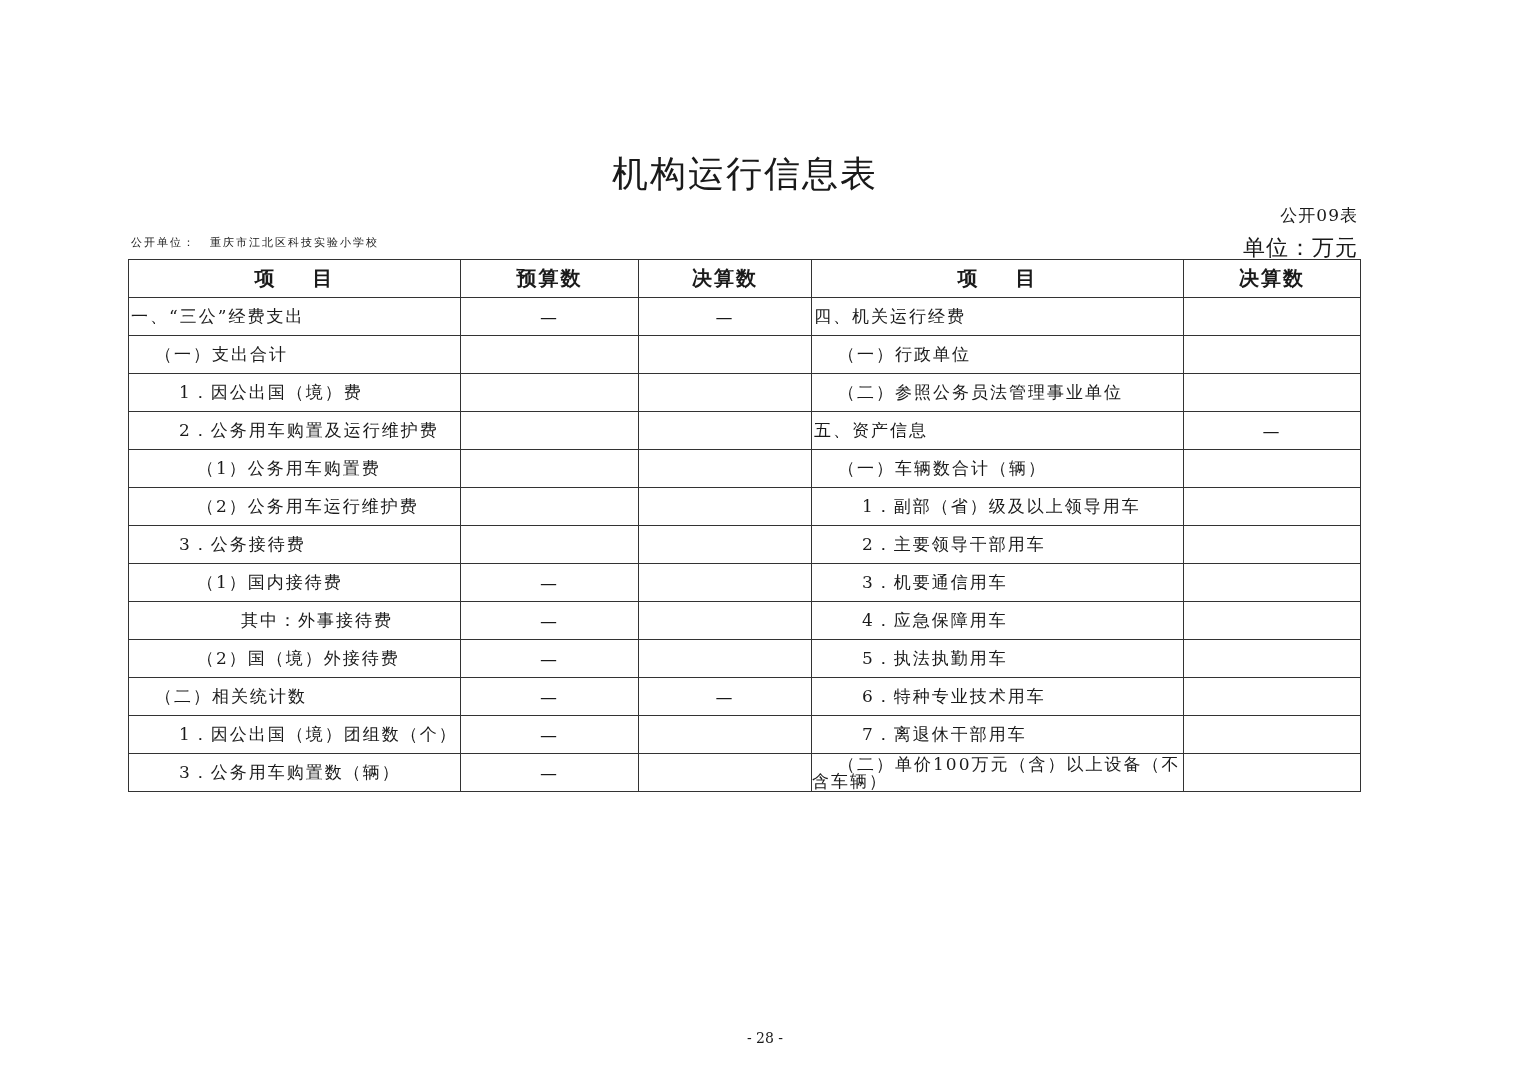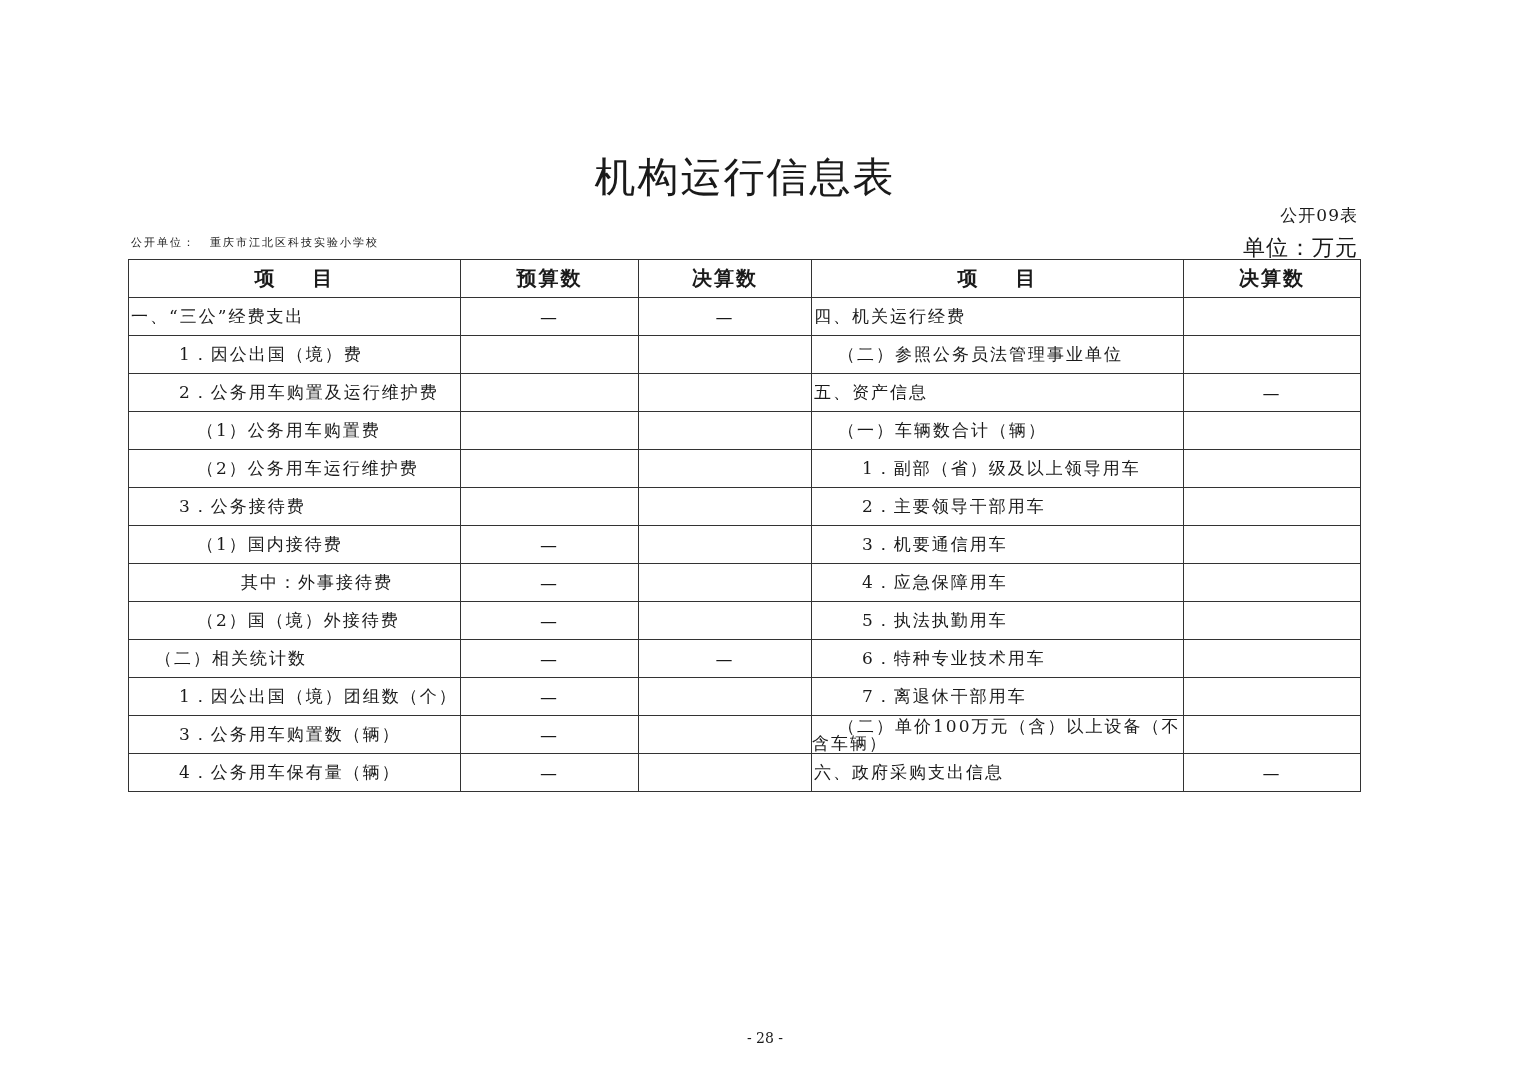--- a/index.html
+++ b/index.html
@@ -14,21 +14,21 @@
     font-family: "DejaVu Serif", "Liberation Serif", serif;
     color: #1a1a1a;
     overflow: hidden;
   }
   .page-title {
     position: absolute;
     left: 0;
     width: 1490px;
     top: 150px;
     text-align: center;
-    font-size: 41px;
+    font-size: 36px;
     letter-spacing: 2px;
     font-weight: normal;
   }
   .form-no {
     position: absolute;
     right: 162px;
     top: 204px;
     font-size: 17px;
     letter-spacing: 1px;
   }
@@ -129,20 +129,27 @@
   </thead>
   <tbody>
     <tr>
       <td class="lbl i0">一、“三公”经费支出</td>
       <td class="num dash">—</td>
       <td class="num dash">—</td>
       <td class="lbl i0">四、机关运行经费</td>
       <td class="num dash"></td>
     </tr>
     <tr>
+      <td class="lbl i1">（一）支出合计</td>
+      <td class="num dash"></td>
+      <td class="num dash"></td>
+      <td class="lbl r-i1">（一）行政单位</td>
+      <td class="num dash"></td>
+    </tr>
+    <tr>
       <td class="lbl i2">1．因公出国（境）费</td>
       <td class="num dash"></td>
       <td class="num dash"></td>
       <td class="lbl r-i1">（二）参照公务员法管理事业单位</td>
       <td class="num dash"></td>
     </tr>
     <tr>
       <td class="lbl i2">2．公务用车购置及运行维护费</td>
       <td class="num dash"></td>
       <td class="num dash"></td>
@@ -204,24 +211,17 @@
       <td class="num dash"></td>
       <td class="lbl r-i2">7．离退休干部用车</td>
       <td class="num dash"></td>
     </tr>
     <tr>
       <td class="lbl i2">3．公务用车购置数（辆）</td>
       <td class="num dash">—</td>
       <td class="num dash"></td>
       <td class="wrap2"><span class="first">（二）单价100万元（含）以上设备（不</span><br><span>含车辆）</span></td>
       <td class="num dash"></td>
-    </tr>
-    <tr>
-      <td class="lbl i2">4．公务用车保有量（辆）</td>
-      <td class="num dash">—</td>
-      <td class="num dash"></td>
-      <td class="lbl i0">六、政府采购支出信息</td>
-      <td class="num dash">—</td>
     </tr>
   </tbody>
 </table>
 
 <div class="page-number">- 28 -</div>
 
 </body></html>

